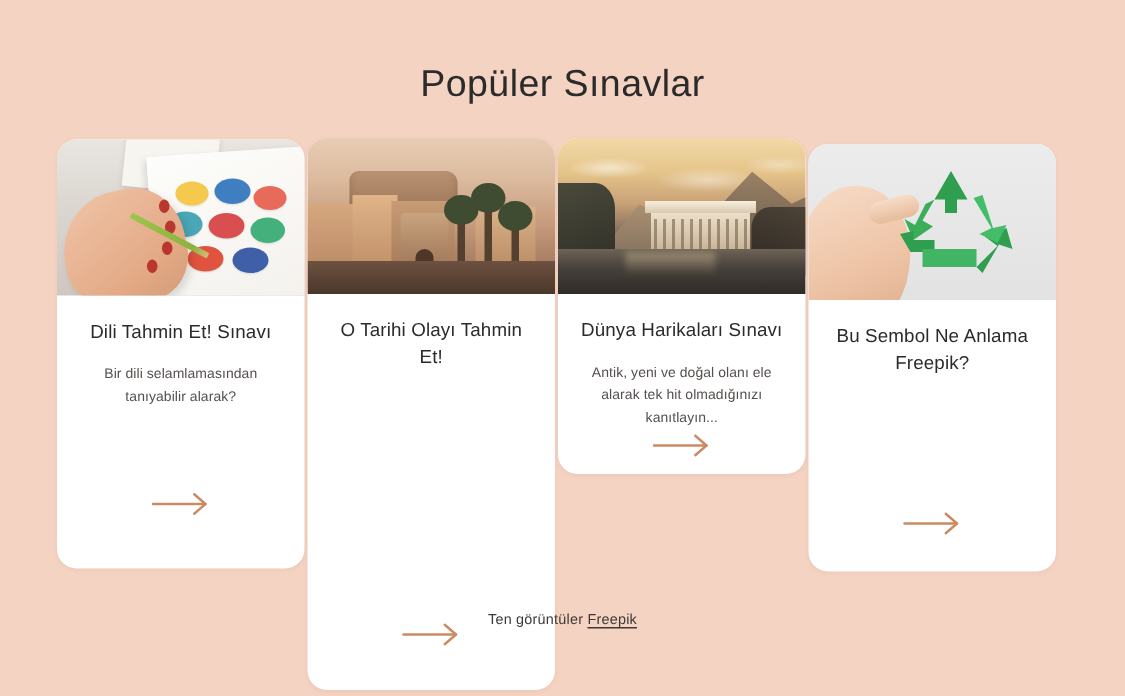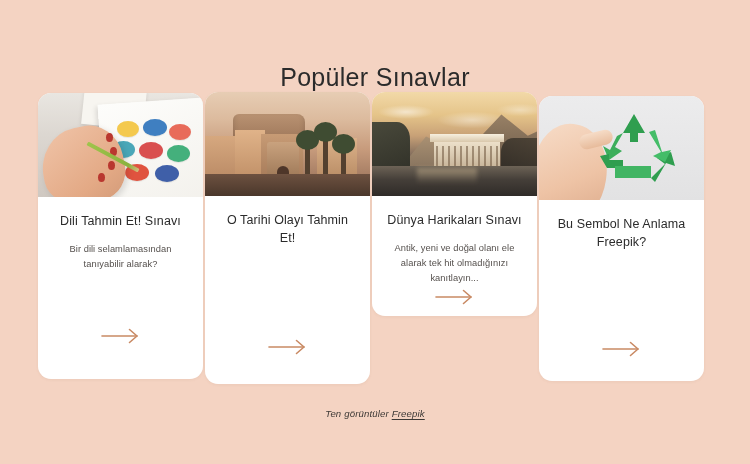--- a/index.html
+++ b/index.html
@@ -22,21 +22,21 @@
     position: relative;
   }
 
   
   .page-title {
     text-align: center;
     font-size: 25px;
     font-weight: 400;
     color: #2b2b2b;
     letter-spacing: 0.3px;
-    padding-top: 62px;
+    padding-top: 41px;
     line-height: 1.2;
   }
 
   
   .cards {
     position: absolute;
     top: 92px;
     left: 38px;
     width: 676px;
     display: flex;
@@ -48,21 +48,21 @@
     width: 165px;
     background: #ffffff;
     border-radius: 13px;
     overflow: hidden;
     display: flex;
     flex-direction: column;
     box-shadow: 0 1px 3px rgba(150,110,90,0.09);
   }
 
   .card.c1 { margin-top: 1px; height: 286px; }
-  .card.c2 { margin-top: 0px;  height: 292px; }
+  .card.c2 { margin-top: 0px;  height: 368px; }
   .card.c3 { margin-top: 0px;  height: 224px; }
   .card.c4 { margin-top: 4px;  height: 285px; }
 
   .card-image {
     width: 100%;
     height: 104px;
     position: relative;
     overflow: hidden;
     flex: none;
   }
@@ -111,21 +111,20 @@
   
   .footer {
     position: absolute;
     left: 0;
     right: 0;
     top: 408px;
     text-align: center;
     font-size: 9.6px;
     color: #3d3936;
     letter-spacing: 0.15px;
-    font-style: italic;
   }
   .footer .credit-link {
     color: #3d3936;
     text-decoration: underline;
     text-underline-offset: 2px;
     cursor: pointer;
   }
 
   
 

